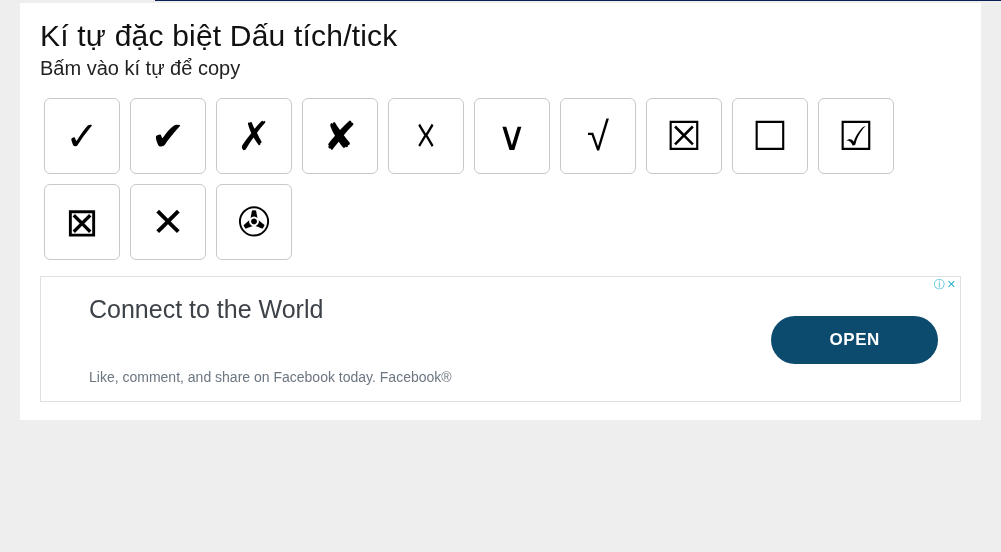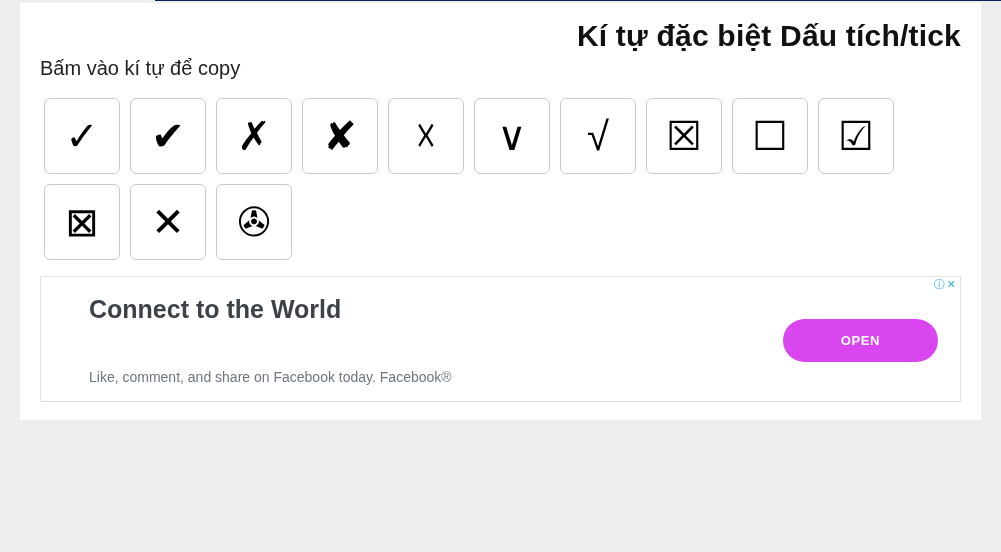--- a/index.html
+++ b/index.html
@@ -16,23 +16,23 @@
     border-top: 1px solid #0a1f56;
     margin-left: 155px;
   }
   .container {
     background: #fff;
     margin: 0 20px;
     padding: 10px 20px 18px;
     width: 961px;
   }
   .title {
-    text-align: right;
+    text-align: left;
     font-size: 30px;
-    font-weight: 700;
+    font-weight: 400;
     color: #111;
     margin-top: 6px;
     letter-spacing: 0.2px;
   }
   .subtitle {
     text-align: left;
     font-size: 20px;
     color: #222;
     margin-top: 4px;
     margin-bottom: 18px;
@@ -63,36 +63,36 @@
     padding: 18px 22px 16px 48px;
     display: flex;
     align-items: center;
     justify-content: space-between;
     position: relative;
     background: #fff;
   }
   .ad-left { flex: 1; }
   .ad-title {
     font-size: 25px;
-    font-weight: 700;
+    font-weight: 400;
     color: #3d4249;
     margin-bottom: 0;
   }
   .ad-desc {
     font-size: 14px;
     color: #6c7680;
     margin-top: 45px;
   }
   .ad-btn {
-    background: #d946ef;
+    background: #0c4a6e;
     color: #fff;
     border: none;
     border-radius: 28px;
     padding: 14px 58px;
-    font-size: 13px;
+    font-size: 17px;
     font-weight: 700;
     letter-spacing: 0.6px;
     cursor: pointer;
   }
   .ad-info {
     position: absolute;
     top: 2px;
     right: 4px;
     font-size: 11px;
     color: #2fb3cf;

